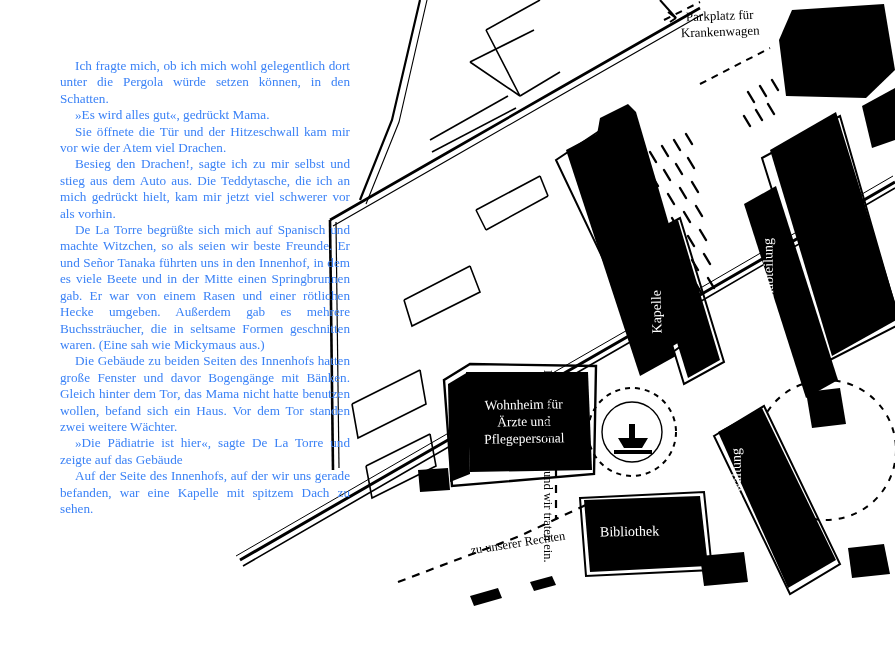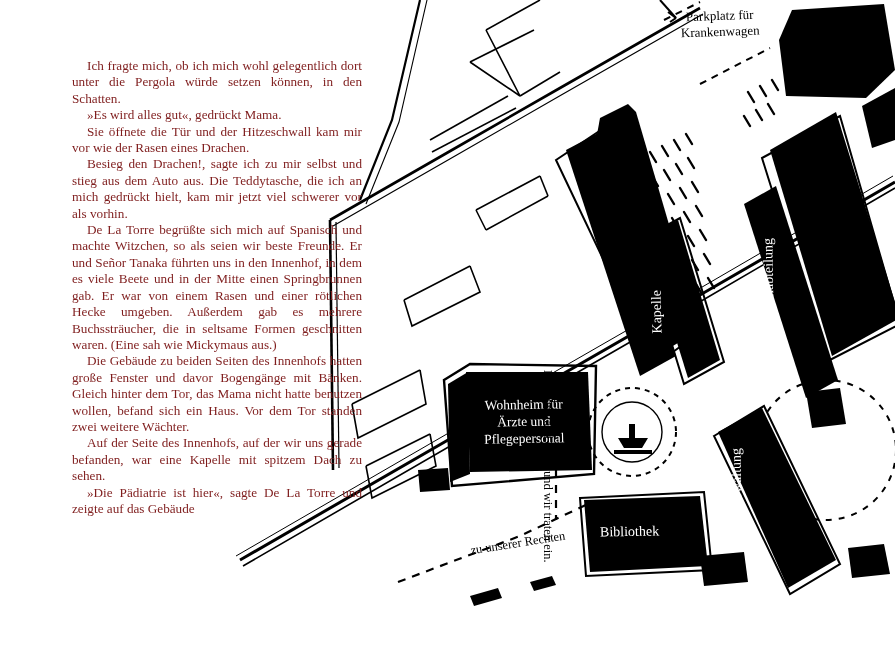--- a/index.html
+++ b/index.html
@@ -18,24 +18,23 @@
 
   
   #text-column {
     position: absolute;
     left: 60px;
     top: 58px;
     width: 290px;
     font-family: "Liberation Serif", serif;
     font-size: 13.2px;
     line-height: 16.4px;
-    color: #7f1d1d;
+    color: #3b82f6;
     text-align: justify;
     z-index: 40;
-    margin-left: 12px;
   }
   #text-column p {
     margin: 0;
     text-indent: 15px;
   }
 
   
   #map-layer {
     position: absolute;
     left: 0;
@@ -282,21 +281,21 @@
   <div class="map-label label-white lbl-kapelle">Kapelle</div>
   <div class="map-label label-white lbl-wohnheim">Wohnheim für Ärzte und Pflegepersonal</div>
   <div class="map-label label-white lbl-verwaltung">Verwaltung</div>
   <div class="map-label label-white lbl-bibliothek">Bibliothek</div>
   <div class="map-label lbl-tuer">Die Tür stand offen und wir traten ein.</div>
   <div class="map-label lbl-rechten">zu unserer Rechten</div>
 
   <div id="text-column">
     <p>Ich fragte mich, ob ich mich wohl gelegentlich dort unter die Pergola würde setzen können, in den Schatten.</p>
     <p>»Es wird alles gut«, gedrückt Mama.</p>
-    <p>Sie öffnete die Tür und der Hitzeschwall kam mir vor wie der Rasen eines Drachen.</p>
+    <p>Sie öffnete die Tür und der Hitzeschwall kam mir vor wie der Atem viel Drachen.</p>
     <p>Besieg den Drachen!, sagte ich zu mir selbst und stieg aus dem Auto aus. Die Teddytasche, die ich an mich gedrückt hielt, kam mir jetzt viel schwerer vor als vorhin.</p>
     <p>De La Torre begrüßte sich mich auf Spanisch und machte Witzchen, so als seien wir beste Freunde. Er und Señor Tanaka führten uns in den Innenhof, in dem es viele Beete und in der Mitte einen Springbrunnen gab. Er war von einem Rasen und einer rötlichen Hecke umgeben. Außerdem gab es mehrere Buchssträucher, die in seltsame Formen geschnitten waren. (Eine sah wie Mickymaus aus.)</p>
     <p>Die Gebäude zu beiden Seiten des Innenhofs hatten große Fenster und davor Bogengänge mit Bänken. Gleich hinter dem Tor, das Mama nicht hatte benutzen wollen, befand sich ein Haus. Vor dem Tor standen zwei weitere Wächter.</p>
+    <p>»Die Pädiatrie ist hier«, sagte De La Torre und zeigte auf das Gebäude</p>
     <p>Auf der Seite des Innenhofs, auf der wir uns gerade befanden, war eine Kapelle mit spitzem Dach zu sehen.</p>
-    <p>»Die Pädiatrie ist hier«, sagte De La Torre und zeigte auf das Gebäude</p>
   </div>
 
 </div>
 
 </body></html>

